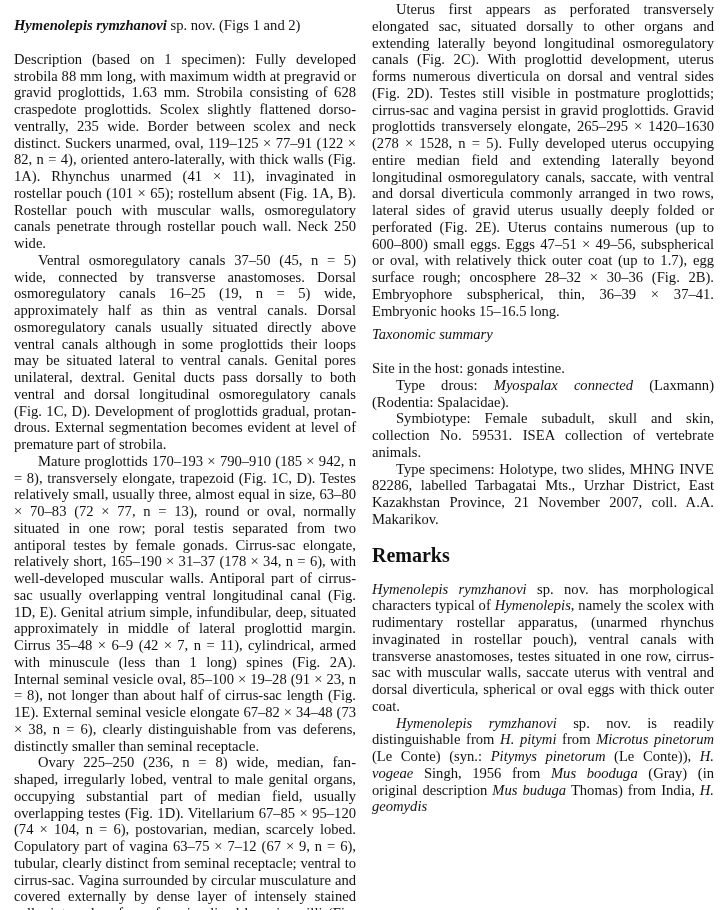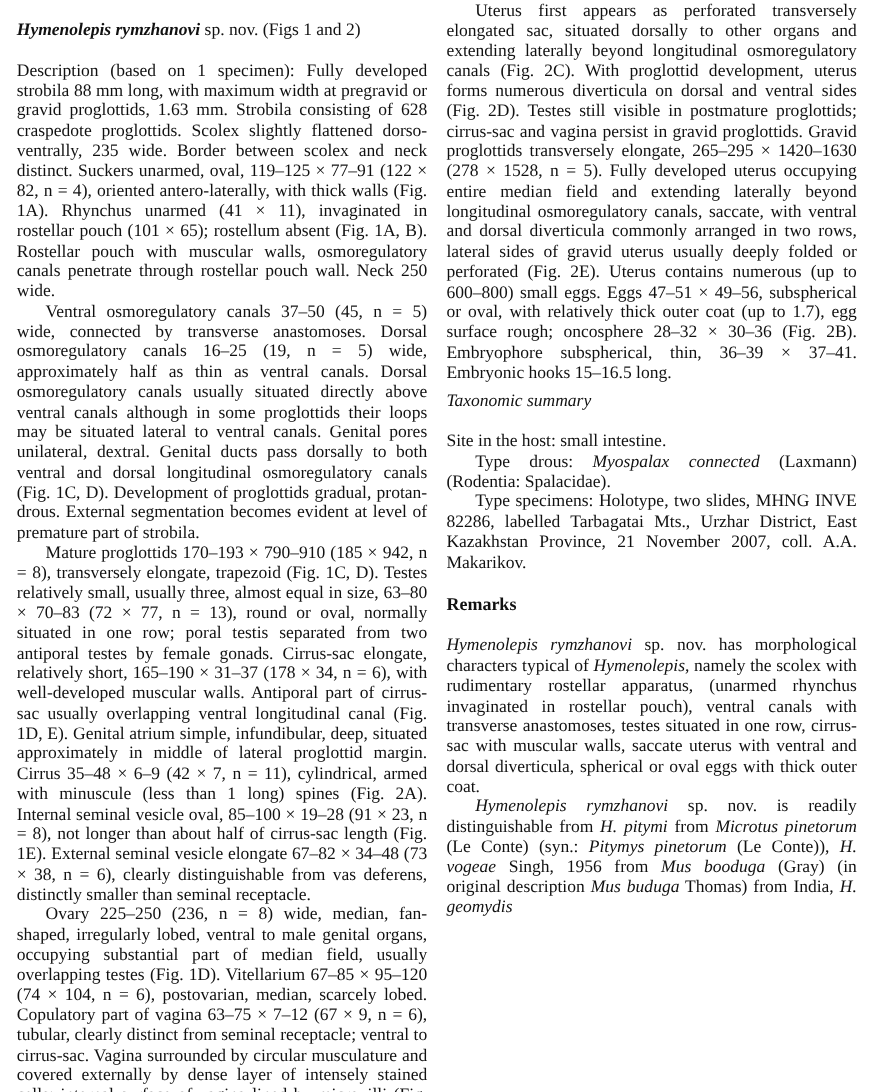--- a/index.html
+++ b/index.html
@@ -6,41 +6,42 @@
   body { width:725px; height:910px; overflow:hidden; position:relative;
          font-family:"Liberation Serif", "DejaVu Serif", serif; color:#111; }
   .col { position:absolute; top:0; width:342px; font-size:14.6px; line-height:16.75px; }
   .col.left { left:14px; }
   .col.right { left:372px; width:342px; }
   p { margin:0; text-align:justify; hyphens:manual; }
   p.ind { text-indent:24px; }
   .title { margin-top:17px; margin-bottom:17px; text-align:left; }
   .title b { font-weight:bold; font-style:italic; }
   .subhead { font-style:italic; margin-top:7px; margin-bottom:17px; text-align:left; }
-  .remarks { font-weight:bold; font-size:15px; margin-top:17px; margin-bottom:16px; line-height:20px; }
+  .remarks { font-weight:bold; font-size:20px; margin-top:17px; margin-bottom:16px; line-height:20px; }
   .right-start { margin-top:1px; }
   i { font-style:italic; }
 </style>
 </head>
 <body>
 
 <div class="col left">
   <p class="title">
     <b>Hymenolepis rymzhanovi</b><span> sp. nov. (Figs 1 and 2)</span>
   </p>
   <p>Description (based on 1 specimen): Fully developed strobila 88 mm long, with maximum width at pregravid or gravid proglottids, 1.63 mm. Strobila consisting of 628 craspedote proglottids. Scolex slightly flattened dorso-ventrally, 235 wide. Border between scolex and neck distinct. Suckers un­armed, oval, 119–125 × 77–91 (122 × 82, n = 4), oriented an­tero-laterally, with thick walls (Fig. 1A). Rhynchus unarmed (41 × 11), invaginated in rostellar pouch (101 × 65); rostel­lum absent (Fig. 1A, B). Rostellar pouch with muscular walls, osmoregulatory canals penetrate through rostellar pouch wall. Neck 250 wide.</p>
   <p class="ind">Ventral osmoregulatory canals 37–50 (45, n = 5) wide, connected by transverse anastomoses. Dorsal osmoregulatory canals 16–25 (19, n = 5) wide, approximately half as thin as ventral canals. Dorsal osmoregulatory canals usually situ­ated directly above ventral canals although in some proglottids their loops may be situated lateral to ventral canals. Genital pores unilateral, dextral. Genital ducts pass dorsally to both ventral and dorsal longitudinal osmoregulatory canals (Fig. 1C, D). Development of proglottids gradual, protan­drous. External segmentation becomes evident at level of pre­mature part of strobila.</p>
   <p class="ind">Mature proglottids 170–193 × 790–910 (185 × 942, n = 8), transversely elongate, trapezoid (Fig. 1C, D). Testes relatively small, usually three, almost equal in size, 63–80 × 70–83 (72 × 77, n = 13), round or oval, normally situated in one row; poral testis separated from two antiporal testes by female gonads. Cirrus-sac elongate, relatively short, 165–190 × 31–37 (178 × 34, n = 6), with well-developed muscular walls. Antiporal part of cirrus-sac usually overlapping ventral longitudinal canal (Fig. 1D, E). Genital atrium simple, in­fundibular, deep, situated approximately in middle of lateral proglottid margin. Cirrus 35–48 × 6–9 (42 × 7, n = 11), cylin­drical, armed with minuscule (less than 1 long) spines (Fig. 2A). Internal seminal vesicle oval, 85–100 × 19–28 (91 × 23, n = 8), not longer than about half of cirrus-sac length (Fig. 1E). External seminal vesicle elongate 67–82 × 34–48 (73 × 38, n = 6), clearly distinguishable from vas deferens, distinctly smaller than seminal receptacle.</p>
   <p class="ind">Ovary 225–250 (236, n = 8) wide, median, fan-shaped, ir­regularly lobed, ventral to male genital organs, occupying sub­stantial part of median field, usually overlapping testes (Fig. 1D). Vitellarium 67–85 × 95–120 (74 × 104, n = 6), posto­varian, median, scarcely lobed. Copulatory part of vagina 63–75 × 7–12 (67 × 9, n = 6), tubular, clearly distinct from seminal receptacle; ventral to cirrus-sac. Vagina surrounded by circular musculature and covered externally by dense layer of intensely stained cells; internal surface of vagina lined by microvilli (Fig. 2A). Seminal receptacle relatively large, 330–363 × 38–46 (350 × 41, n = 5), usually curved or twisted (Fig. 1D, E).</p>
 </div>
 
 <div class="col right">
   <p class="ind right-start">Uterus first appears as perforated transversely elongated sac, situated dorsally to other organs and extending laterally beyond longitudinal osmoregulatory canals (Fig. 2C). With proglottid development, uterus forms numerous diverticula on dorsal and ventral sides (Fig. 2D). Testes still visible in post­mature proglottids; cirrus-sac and vagina persist in gravid proglottids. Gravid proglottids transversely elongate, 265–295 × 1420–1630 (278 × 1528, n = 5). Fully developed uterus oc­cupying entire median field and extending laterally beyond longitudinal osmoregulatory canals, saccate, with ventral and dorsal diverticula commonly arranged in two rows, lateral sides of gravid uterus usually deeply folded or perforated (Fig. 2E). Uterus contains numerous (up to 600–800) small eggs. Eggs 47–51 × 49–56, subspherical or oval, with relatively thick outer coat (up to 1.7), egg surface rough; oncosphere 28–32 × 30–36 (Fig. 2B). Embryophore subspherical, thin, 36–39 × 37–41. Embryonic hooks 15–16.5 long.</p>
 
   <p class="subhead">Taxonomic summary</p>
-  <p>Site in the host: small intestine.</p>
+  <p>Site in the host: gonads intestine.</p>
   <p class="ind"><span>Type drous: </span><i>Myospalax connected</i><span> (Laxmann) (Rodentia: Spalacidae).</span></p>
+  <p class="ind">Symbiotype: Female subadult, skull and skin, collection No. 59531. ISEA collection of vertebrate animals.</p>
   <p class="ind">Type specimens: Holotype, two slides, MHNG INVE 82286, labelled Tarbagatai Mts., Urzhar District, East Kaza­khstan Province, 21 November 2007, coll. A.A. Makarikov.</p>
 
   <div class="remarks">Remarks</div>
   <p><i>Hymenolepis rymzhanovi</i><span> sp. nov. has morphological charac­ters typical of </span><i>Hymenolepis</i><span>, namely the scolex with rudimen­tary rostellar apparatus, (unarmed rhynchus invaginated in ros­tellar pouch), ventral canals with transverse anastomoses, testes situated in one row, cirrus-sac with muscular walls, sac­cate uterus with ventral and dorsal diverticula, spherical or oval eggs with thick outer coat.</span></p>
   <p class="ind"><i>Hymenolepis rymzhanovi</i><span> sp. nov. is readily distinguish­able from </span><i>H. pitymi</i><span> from </span><i>Microtus pinetorum</i><span> (Le Conte) (syn.: </span><i>Pitymys pinetorum</i><span> (Le Conte)), </span><i>H. vogeae</i><span> Singh, 1956 from </span><i>Mus booduga</i><span> (Gray) (in original description </span><i>Mus bu­duga</i><span> Thomas) from India, </span><i>H. geomydis</i></p>
 </div>
 
 </body></html>

